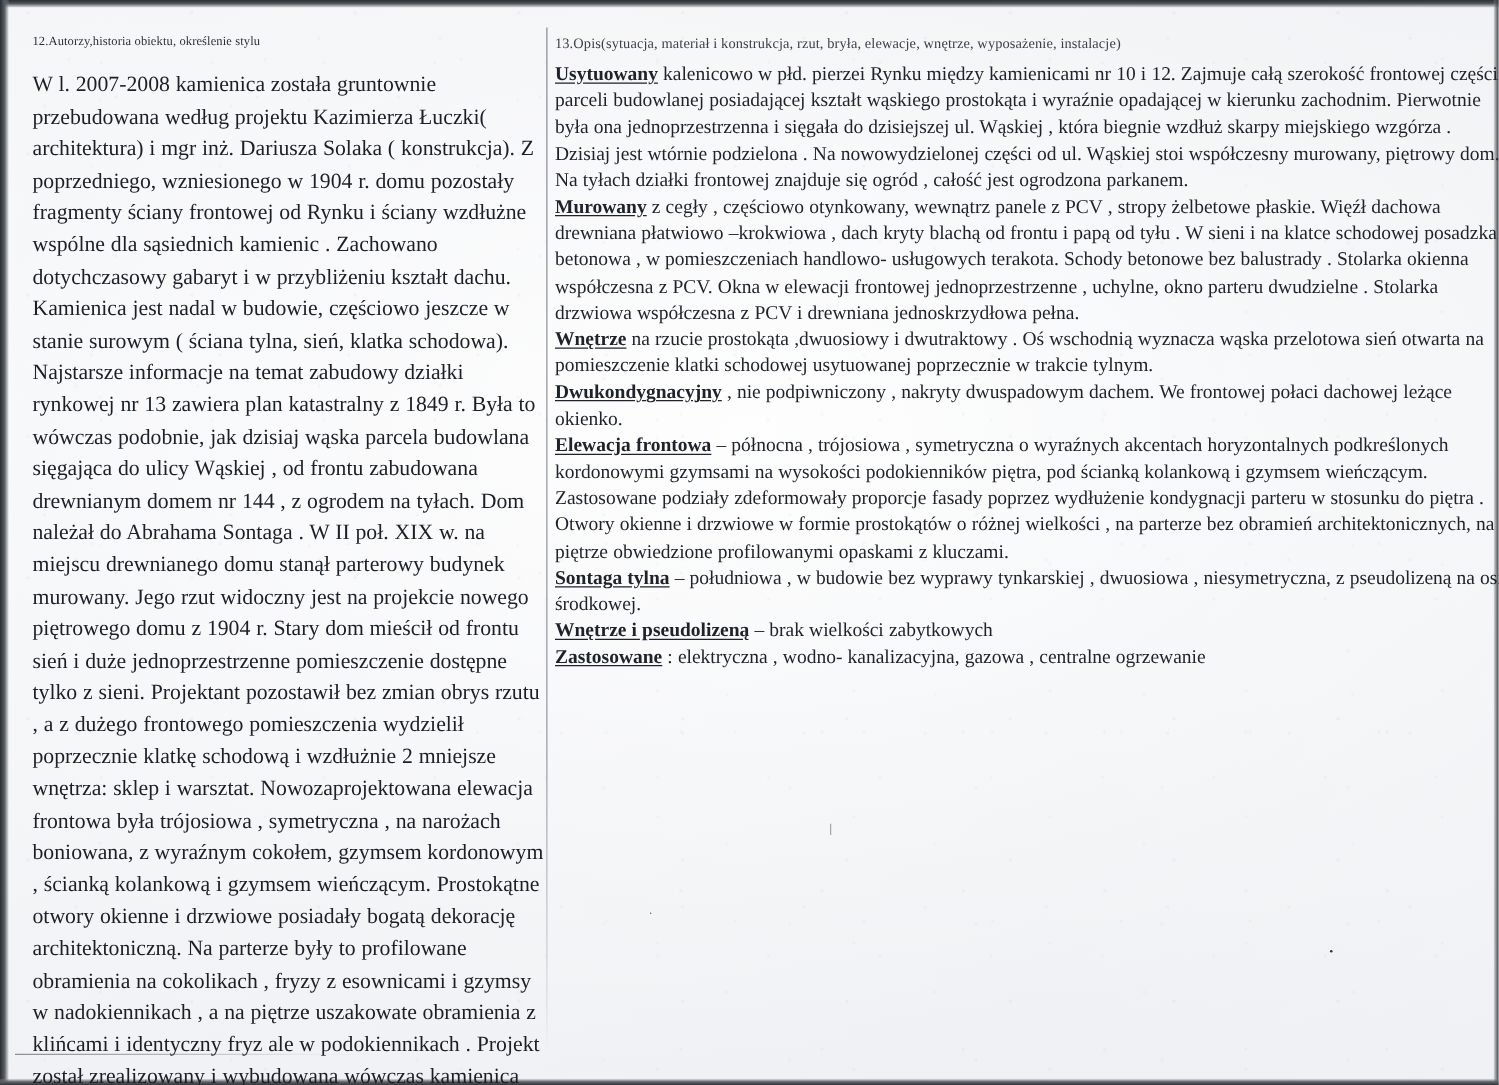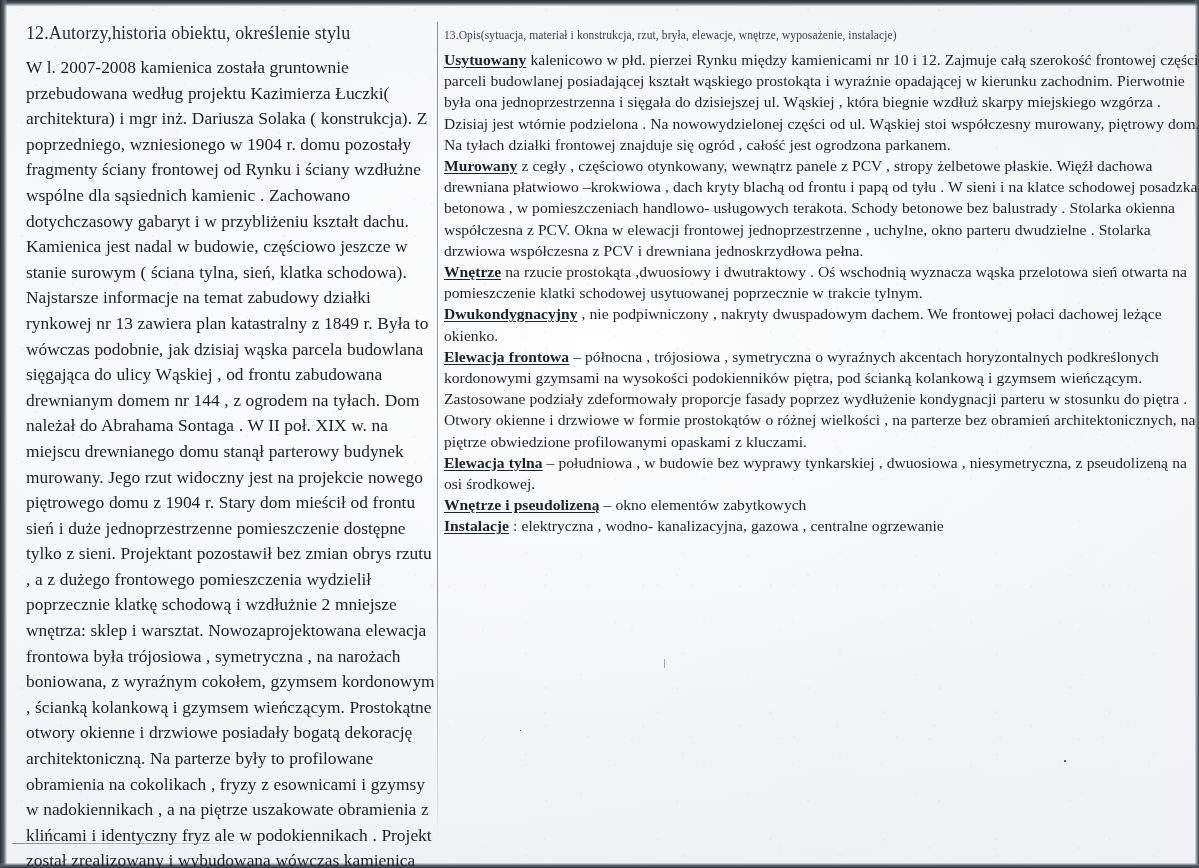--- a/index.html
+++ b/index.html
@@ -67,21 +67,21 @@
   }
   
   .col-right {
     left: 444px;
     top: 28px;
     width: 762px;
   }
 
   
   .field-caption {
-    font-size: 18px;
+    font-size: 10px;
     line-height: 15px;
     letter-spacing: 0.1px;
     color: #2b2f38;
     margin: 0 0 4px 0;
     white-space: nowrap;
   }
   .col-right .field-caption {
     font-size: 11.5px;
     color: #3a3f49;
     margin-bottom: 6px;
@@ -161,23 +161,23 @@
   </div>
 
   <div class="col col-right">
     <div class="field-caption">13.Opis(sytuacja, materiał i konstrukcja, rzut, bryła, elewacje, wnętrze, wyposażenie, instalacje)</div>
     <div class="body-right" id="right-paragraphs">
         <p><span class="underline-term">Usytuowany</span><span> kalenicowo w płd. pierzei Rynku między kamienicami nr 10 i 12. Zajmuje całą szerokość frontowej części parceli budowlanej posiadającej kształt wąskiego prostokąta i wyraźnie opadającej w kierunku zachodnim. Pierwotnie była ona jednoprzestrzenna i sięgała do dzisiejszej ul. Wąskiej , która biegnie wzdłuż skarpy miejskiego wzgórza . Dzisiaj jest wtórnie podzielona . Na nowowydzielonej części od ul. Wąskiej stoi współczesny murowany, piętrowy dom. Na tyłach działki frontowej znajduje się ogród , całość jest ogrodzona parkanem.</span></p>
         <p><span class="underline-term">Murowany</span><span> z cegły , częściowo otynkowany, wewnątrz panele z PCV , stropy żelbetowe płaskie. Więźł dachowa drewniana płatwiowo –krokwiowa , dach kryty blachą od frontu i papą od tyłu . W sieni i na klatce schodowej posadzka betonowa , w  pomieszczeniach handlowo- usługowych terakota. Schody betonowe bez balustrady . Stolarka okienna współczesna z PCV. Okna w elewacji frontowej jednoprzestrzenne , uchylne, okno parteru dwudzielne . Stolarka drzwiowa współczesna z PCV i drewniana jednoskrzydłowa pełna.</span></p>
         <p><span class="underline-term">Wnętrze</span><span> na rzucie prostokąta ,dwuosiowy i dwutraktowy . Oś  wschodnią wyznacza wąska przelotowa sień otwarta na pomieszczenie klatki schodowej usytuowanej poprzecznie w trakcie tylnym.</span></p>
         <p><span class="underline-term">Dwukondygnacyjny</span><span> , nie podpiwniczony , nakryty dwuspadowym dachem. We frontowej połaci dachowej leżące okienko.</span></p>
         <p><span class="underline-term">Elewacja frontowa</span><span> – północna , trójosiowa , symetryczna o wyraźnych akcentach horyzontalnych podkreślonych kordonowymi gzymsami na wysokości podokienników piętra, pod ścianką kolankową i gzymsem wieńczącym. Zastosowane podziały zdeformowały proporcje fasady poprzez wydłużenie kondygnacji parteru w stosunku do piętra . Otwory okienne i drzwiowe w formie prostokątów o różnej wielkości , na parterze bez obramień architektonicznych, na piętrze obwiedzione profilowanymi opaskami z kluczami.</span></p>
-        <p><span class="underline-term">Elewacja tylna</span><span> – południowa , w budowie bez wyprawy tynkarskiej , dwuosiowa , niesymetryczna, z pseudolizeną na osi środkowej.</span></p>
-        <p><span class="underline-term">Wnętrze i pseudolizeną</span><span> – okno elementów zabytkowych</span></p>
-        <p><span class="underline-term">Instalacje</span><span> : elektryczna , wodno- kanalizacyjna, gazowa , centralne ogrzewanie</span></p>
+        <p><span class="underline-term">Sontaga tylna</span><span> – południowa , w budowie bez wyprawy tynkarskiej , dwuosiowa , niesymetryczna, z pseudolizeną na osi środkowej.</span></p>
+        <p><span class="underline-term">Wnętrze i pseudolizeną</span><span> – brak wielkości zabytkowych</span></p>
+        <p><span class="underline-term">Zastosowane</span><span> : elektryczna , wodno- kanalizacyjna, gazowa , centralne ogrzewanie</span></p>
       </div>
   </div>
 
   <div class="faint-rule"></div>
   <div class="stray-mark"></div>
   <div class="speck" style="left:245px; top:808px; width:2px; height:2px;"></div>
   <div class="speck" style="left:1064px; top:760px; width:2px; height:2px;"></div>
   <div class="speck" style="left:520px; top:730px; width:1px; height:1px;"></div>
   <div class="speckle"></div>
 

